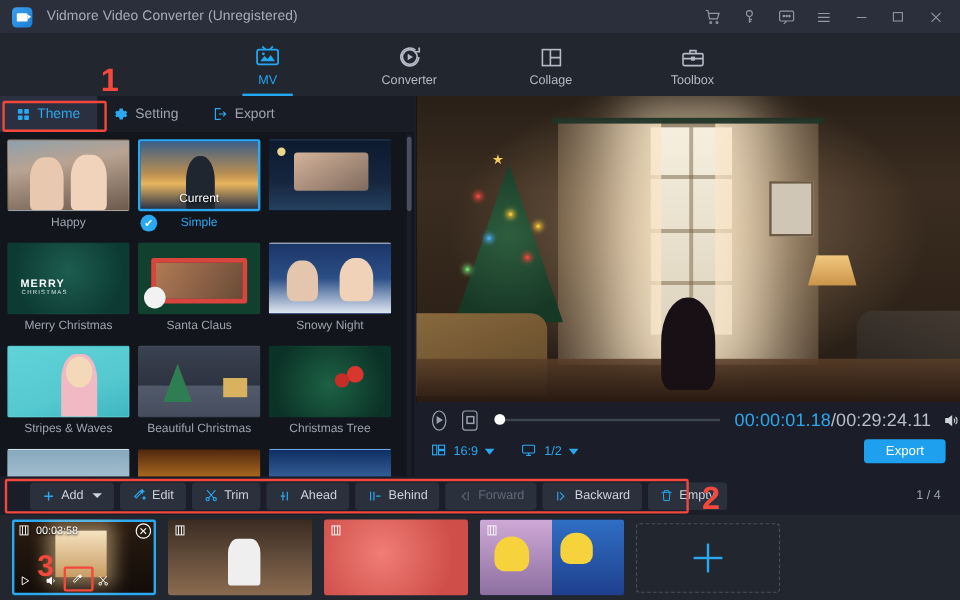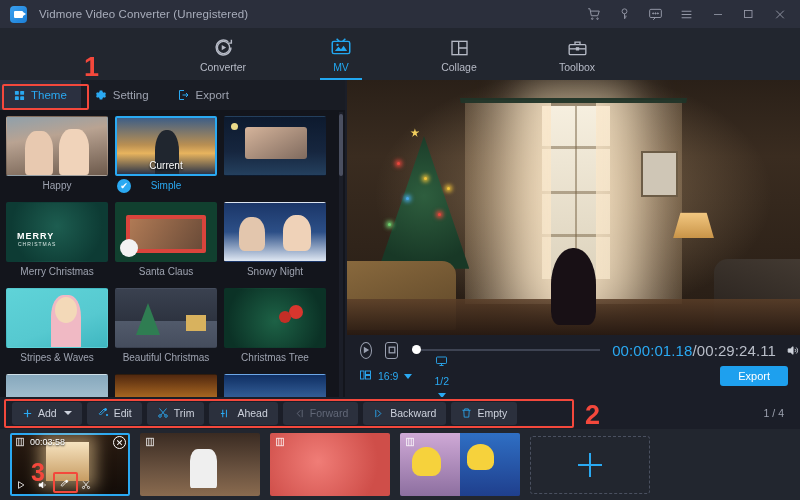--- a/index.html
+++ b/index.html
@@ -155,21 +155,21 @@
   .vol { margin-left:9px; color:#cfd3dc; cursor:pointer; display:flex; align-items:center; }
   .prow2 { position:absolute; left:0; top:28px; width:453px; height:26px; display:flex; align-items:center; }
   .opt { display:flex; align-items:center; gap:6px; color:#2aa9f2; font-size:10.5px; cursor:pointer;text-align:center; }
   .caret { width:0;height:0;border-left:4px solid transparent;border-right:4px solid transparent;border-top:5px solid #2aa9f2; }
   .export { margin-left:auto; margin-right:12px; background:#1ea0ee; color:#fff; font-size:11px;
     padding:4px 18px; border-radius:3px; cursor:pointer; }
 
   
   .toolbar { position:absolute; left:0; top:397px; width:800px; height:32px; background:#1b1e28;
     display:flex; align-items:center; }
-  .tb-list { display:flex; align-items:flex-end; gap:5px; margin-left:12px; }
+  .tb-list { display:flex; align-items:flex-end; gap:5px; margin-left:25px; }
   .tbtn { height:23px; background:#2b303d; border-radius:3px; display:flex; align-items:center;
     gap:5px; padding:0 10px; font-size:10.5px; color:#cdd2dd; cursor:pointer; }
   .tbtn .ti { color:#2aa9f2; display:flex; align-items:center; }
   .tbtn.dis { color:#626878; cursor:default; }
   .tbtn.dis .ti { color:#626878; }
   .tcaret { width:0;height:0;border-left:4px solid transparent;border-right:4px solid transparent;border-top:4px solid #cdd2dd;margin-left:2px; }
   .pager { margin-left:auto; margin-right:16px; font-size:10.5px; color:#9ea3b0; }
 
   
   .strip { position:absolute; left:0; top:429px; width:800px; height:71px; background:#22262f;
@@ -258,41 +258,41 @@
       </div>
       <div class="tb-ico">
         <svg width="14" height="13" viewBox="0 0 24 24" stroke="currentColor" stroke-width="1.7">
             <path d="M5 5l14 14M19 5L5 19"></path>
           </svg>
       </div>
     </div>
   </div>
 
   <div class="mainnav">
+    <div class="nav-item active">
+      <div class="nav-ico">
+        <svg width="22" height="21" viewBox="0 0 24 24" fill="none" stroke="currentColor" stroke-width="1.7">
+            <rect x="2" y="5" width="20" height="14" rx="2"></rect>
+            <path d="M5 16l4-5 3 3 3-4 4 6z" fill="currentColor" stroke="none"></path>
+            <circle cx="8" cy="9" r="1.3" fill="currentColor" stroke="none"></circle>
+            <path d="M7 2l3 3M17 2l-3 3"></path>
+          </svg>
+      </div>
+      <div class="nav-lb">MV</div>
+    </div>
     <div class="nav-item">
       <div class="nav-ico">
         <svg width="21" height="21" viewBox="0 0 24 24" fill="none" stroke="currentColor" stroke-width="1.6">
             <path d="M20.5 12a8.5 8.5 0 1 1-3-6.5"></path>
             <path d="M21 3v4h-4"></path>
             <path d="M10 9l5 3-5 3z" fill="currentColor" stroke="none"></path>
             <circle cx="12" cy="12" r="7"></circle>
           </svg>
       </div>
       <div class="nav-lb">Converter</div>
-    </div>
-    <div class="nav-item active">
-      <div class="nav-ico">
-        <svg width="22" height="21" viewBox="0 0 24 24" fill="none" stroke="currentColor" stroke-width="1.7">
-            <rect x="2" y="5" width="20" height="14" rx="2"></rect>
-            <path d="M5 16l4-5 3 3 3-4 4 6z" fill="currentColor" stroke="none"></path>
-            <circle cx="8" cy="9" r="1.3" fill="currentColor" stroke="none"></circle>
-            <path d="M7 2l3 3M17 2l-3 3"></path>
-          </svg>
-      </div>
-      <div class="nav-lb">MV</div>
     </div>
     <div class="nav-item">
       <div class="nav-ico">
         <svg width="21" height="20" viewBox="0 0 24 24" fill="none" stroke="currentColor" stroke-width="1.6">
             <rect x="3" y="4" width="18" height="16"></rect>
             <path d="M11 4v16M11 12h10"></path>
           </svg>
       </div>
       <div class="nav-lb">Collage</div>
     </div>
@@ -465,21 +465,21 @@
         <span>
           <svg width="13" height="12" viewBox="0 0 24 24" fill="none" stroke="currentColor" stroke-width="1.9">
               <rect x="2" y="4" width="7" height="16"></rect>
               <rect x="12" y="4" width="10" height="7"></rect>
               <rect x="12" y="13" width="10" height="7"></rect>
             </svg>
         </span>
         <span>16:9</span>
         <span class="caret"></span>
       </div>
-      <div class="opt" style="margin-left:22px;flex-direction:column;">
+      <div class="opt" style="margin-left:22px;">
         <span>
           <svg width="13" height="12" viewBox="0 0 24 24" fill="none" stroke="currentColor" stroke-width="1.8">
               <rect x="2" y="4" width="20" height="13" rx="1.5"></rect>
               <path d="M8 21h8M12 17v4"></path>
             </svg>
         </span>
         <span>1/2</span>
         <span class="caret"></span>
       </div>
       <div class="export">Export</div>
@@ -523,20 +523,28 @@
 
       <div class="tbtn">
         <span class="ti">
           <svg width="13" height="11" viewBox="0 0 24 24" stroke="currentColor" stroke-width="2.2" fill="none">
               <path d="M6 4v16M2 12h8M14 4v16"></path>
             </svg>
         </span>
         <span>Ahead</span>
       </div>
 
+      <div class="tbtn">
+        <span class="ti">
+          <svg width="13" height="11" viewBox="0 0 24 24" stroke="currentColor" stroke-width="2.2" fill="none">
+              <path d="M4 4v16M10 4v16M14 12h8"></path>
+            </svg>
+        </span>
+        <span>Behind</span>
+      </div>
 
       <div class="tbtn dis">
         <span class="ti">
           <svg width="12" height="11" viewBox="0 0 24 24" stroke="currentColor" stroke-width="2" fill="none">
               <path d="M15 5L8 12l7 7M19 4v16"></path>
             </svg>
         </span>
         <span>Forward</span>
       </div>
 

